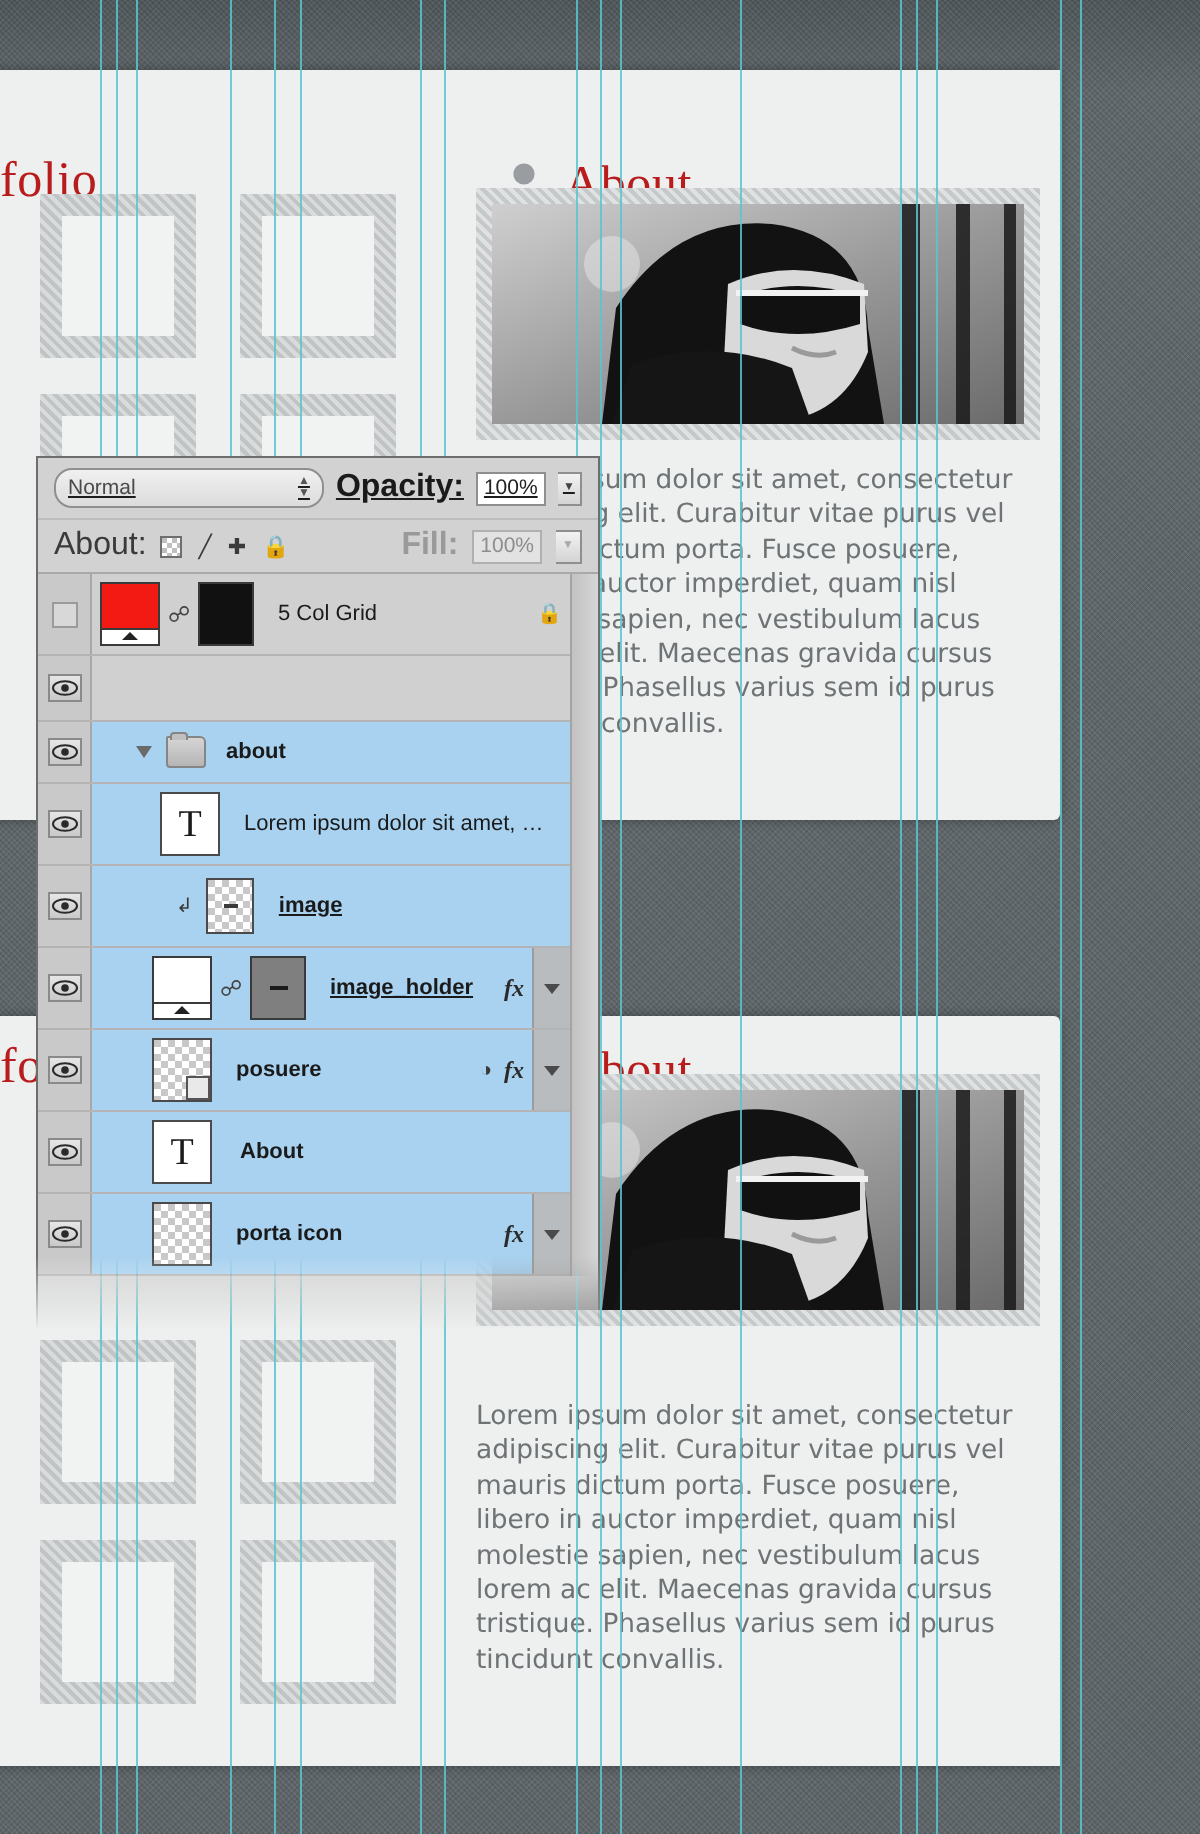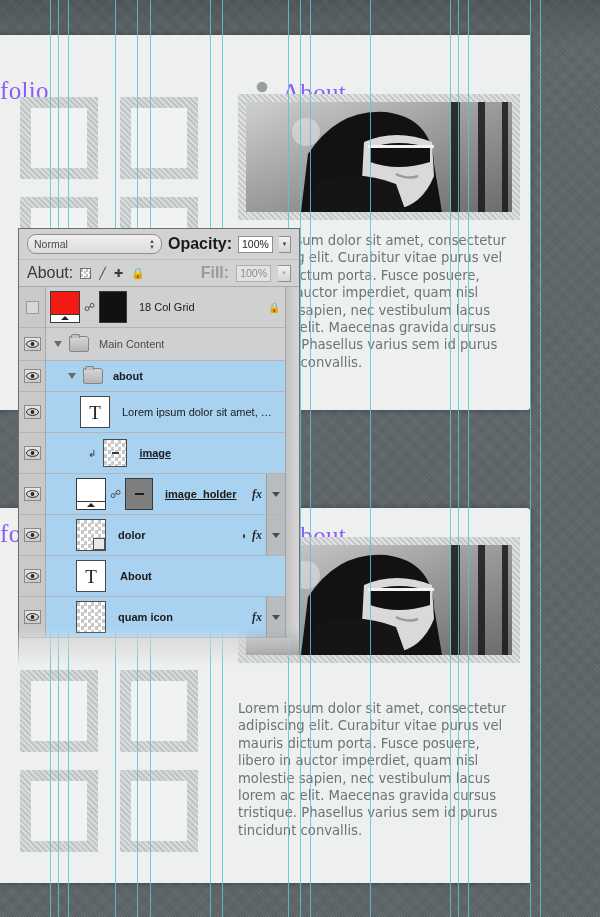--- a/index.html
+++ b/index.html
@@ -20,21 +20,21 @@
   
   .page{
     position:absolute;left:-30px;width:560px;background:#eeefef;
     box-shadow:0 0 6px rgba(0,0,0,.35);
   }
   #page-top{top:35px;height:375px;border-radius:0 0 3px 3px;}
   #page-bottom{top:508px;height:375px;border-radius:3px 3px 0 0;}
 
   .sect-head{
     position:absolute;font-family:"Liberation Serif", serif;
-    font-size:25px;color:#8b5cf6;letter-spacing:.3px;
+    font-size:25px;color:#b91c1c;letter-spacing:.3px;
   }
   .user-icon{position:absolute;width:22px;height:24px;}
 
   
   .thumb{
     position:absolute;background:#c4c8c9;
     background-image:repeating-linear-gradient(45deg,rgba(255,255,255,.35) 0 2px,rgba(0,0,0,.02) 2px 4px);
     box-sizing:border-box;
   }
   .thumb i{position:absolute;inset:11px;background:#f1f2f2;display:block;}
@@ -69,21 +69,21 @@
   .tab{padding:0 12px;display:flex;align-items:center;font-size:10.5px;letter-spacing:.6px;
     color:#2c2c2c;border-right:1px solid #8d8d8d;background:linear-gradient(180deg,#b4b4b4,#9e9e9e);}
   .tab.active{background:linear-gradient(180deg,#e3e3e3,#d2d2d2);color:#111;}
   .tabbar .ctrls{margin-left:auto;display:flex;align-items:center;gap:5px;padding:0 5px;color:#333;}
   .arrows{font-size:8px;letter-spacing:-1px;}
   .burger{display:inline-flex;align-items:center;gap:2px;font-size:8px;}
   .burger b{display:inline-block;width:9px;height:7px;
     background:repeating-linear-gradient(180deg,#333 0 1px,transparent 1px 3px);}
 
   .row-blend{height:30px;display:flex;align-items:center;gap:6px;padding:0 8px;
-    background:#d2d2d2;border-bottom:1px solid #bdbdbd;}
+    background:#d2d2d2;border-bottom:1px solid #bdbdbd;text-decoration:underline;}
   .combo{width:130px;height:18px;border:1px solid #8f8f8f;border-radius:9px;
     background:linear-gradient(180deg,#f0f0f0,#dcdcdc);display:flex;align-items:center;
     padding:0 6px;font-size:10.5px;color:#4a4a4a;position:relative;}
   .combo .spin{margin-left:auto;font-size:6px;line-height:6px;color:#555;text-align:center;}
   .lbl{font-size:16px;color:#1a1a1a;font-weight:bold;}
   .lbl.dim{color:#9a9a9a;}
   .numbox{height:15px;border:1px solid #8f8f8f;background:#fff;display:flex;align-items:center;
     padding:0 3px;font-size:10.5px;color:#222;}
   .numbox.dim{background:#e2e2e2;color:#8d8d8d;border-color:#b0b0b0;}
   .numarrow{width:12px;height:15px;border:1px solid #8f8f8f;border-left:none;
@@ -305,40 +305,35 @@
         <div class="lrow">
           <div class="eyecell">
               <div class="emptybox"></div>
             </div>
           <div class="lmain">
             <div class="redswatch">
                 <div class="strip"></div>
               </div>
             <span class="masklink">☍</span>
             <div class="maskthumb black"></div>
-            <span class="lname" style="margin-left:6px;">18 Col Grid</span>
+            <span class="lname" style="margin-left:6px;">5 Col Grid</span>
             <span class="rowright">
                 <span class="lock-g">🔒</span>
               </span>
           </div>
         </div>
 
         <div class="lrow" style="height:32px;">
           <div class="eyecell">
             <span class="eye">
               <svg width="13" height="8" viewBox="0 0 13 8">
                   <ellipse cx="6.5" cy="4" rx="6" ry="3.4" fill="none" stroke="#2a2a2a" stroke-width="1"></ellipse>
                   <circle cx="6.5" cy="4" r="1.9" fill="#2a2a2a"></circle>
                 </svg>
             </span>
-          </div>
-          <div class="lmain" style="padding-left:8px;">
-            <span class="tri"></span>
-            <span class="folder"></span>
-            <span class="lname soft" style="margin-left:4px;">Main Content</span>
           </div>
         </div>
 
         <div class="lrow sel" style="height:30px;">
           <div class="eyecell">
             <span class="eye">
               <svg width="13" height="8" viewBox="0 0 13 8">
                   <ellipse cx="6.5" cy="4" rx="6" ry="3.4" fill="none" stroke="#2a2a2a" stroke-width="1"></ellipse>
                   <circle cx="6.5" cy="4" r="1.9" fill="#2a2a2a"></circle>
                 </svg>
@@ -419,21 +414,21 @@
               <svg width="13" height="8" viewBox="0 0 13 8">
                   <ellipse cx="6.5" cy="4" rx="6" ry="3.4" fill="none" stroke="#2a2a2a" stroke-width="1"></ellipse>
                   <circle cx="6.5" cy="4" r="1.9" fill="#2a2a2a"></circle>
                 </svg>
             </span>
           </div>
           <div class="lmain" style="padding-left:30px;">
             <div class="thumbc trans">
                 <span class="smartbadge"></span>
               </div>
-            <span class="lname b" style="margin-left:6px;">dolor</span>
+            <span class="lname b" style="margin-left:6px;">posuere</span>
             <span class="rowright">
               <span style="font-size:10px;color:#3a3a3a;">◑</span>
               <span class="fx">fx</span>
             </span>
           </div>
           <div style="width:18px;height:100%;background:#b9bcbe;border-left:1px solid #9c9c9c;display:flex;align-items:center;justify-content:center;">
               <span class="dtri"></span>
             </div>
         </div>
 
@@ -458,21 +453,21 @@
           <div class="eyecell">
             <span class="eye">
               <svg width="13" height="8" viewBox="0 0 13 8">
                   <ellipse cx="6.5" cy="4" rx="6" ry="3.4" fill="none" stroke="#2a2a2a" stroke-width="1"></ellipse>
                   <circle cx="6.5" cy="4" r="1.9" fill="#2a2a2a"></circle>
                 </svg>
             </span>
           </div>
           <div class="lmain" style="padding-left:30px;">
             <div class="thumbc trans"></div>
-            <span class="lname b" style="margin-left:6px;">quam icon</span>
+            <span class="lname b" style="margin-left:6px;">porta icon</span>
             <span class="rowright">
                 <span class="fx">fx</span>
               </span>
           </div>
           <div style="width:18px;height:100%;background:#b9bcbe;border-left:1px solid #9c9c9c;display:flex;align-items:center;justify-content:center;">
               <span class="dtri"></span>
             </div>
         </div>
 
       </div>

